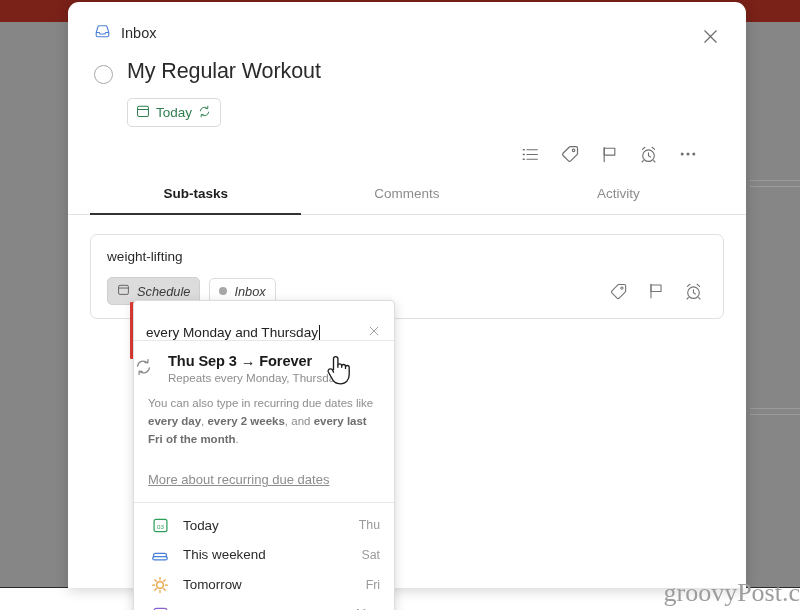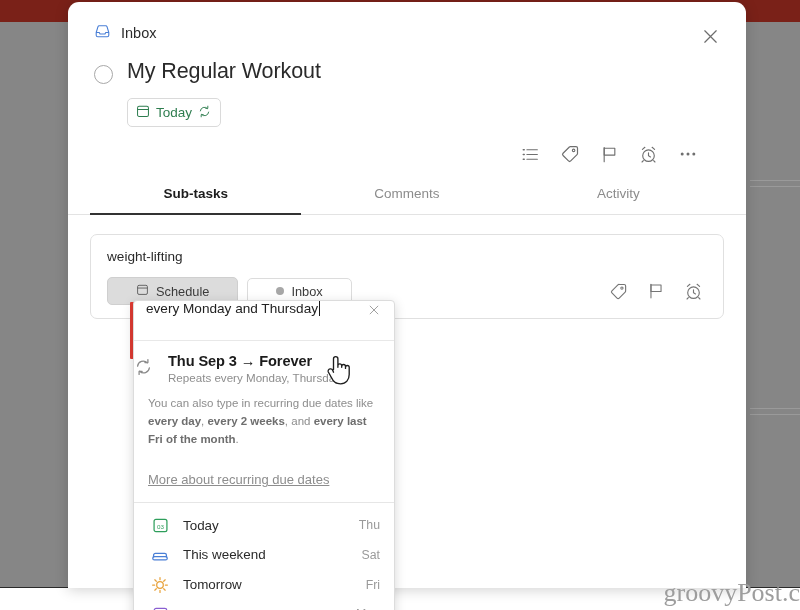--- a/index.html
+++ b/index.html
@@ -154,26 +154,27 @@
     font-size: 13.6px; color: #2a2a2a;
     margin-bottom: 13px;
   }
   .subtask-controls {
     display: flex; align-items: center;
   }
   .pill {
     display: inline-flex; align-items: center; gap: 7px;
     border: 1px solid #dcdcdc;
     border-radius: 5px;
-    padding: 5px 28px;
+    padding: 5px 9px;
     font-size: 12.8px;
     color: #3b3b3b;
     background: #ffffff;
     cursor: pointer;
     margin-right: 9px;
+    font-style: italic;
   }
   .pill.pressed {
     background: #dcdcdc;
     border-color: #cfcfcf;
   }
   .dot-grey {
     width: 8px; height: 8px; border-radius: 50%;
     background: #a7a7a7; display: inline-block;
   }
   .right-icons {
@@ -198,21 +199,21 @@
     left: 133px; top: 300px;
     width: 262px;
     background: #ffffff;
     border: 1px solid #dcdcdc;
     border-radius: 4px;
     box-shadow: 0 3px 12px rgba(0,0,0,0.16);
     z-index: 10;
     overflow: hidden;
   }
   .dd-input-row {
-    display: flex; align-items: flex-start;
+    display: flex; align-items: flex-end;
     height: 40px;
     padding: 0 10px 0 12px;
     border-bottom: 1px solid #e8e8e8;
   }
   .dd-input-text {
     font-size: 13.6px; color: #222;
     flex: 1 1 auto;
     position: relative;
     white-space: nowrap;
   }

